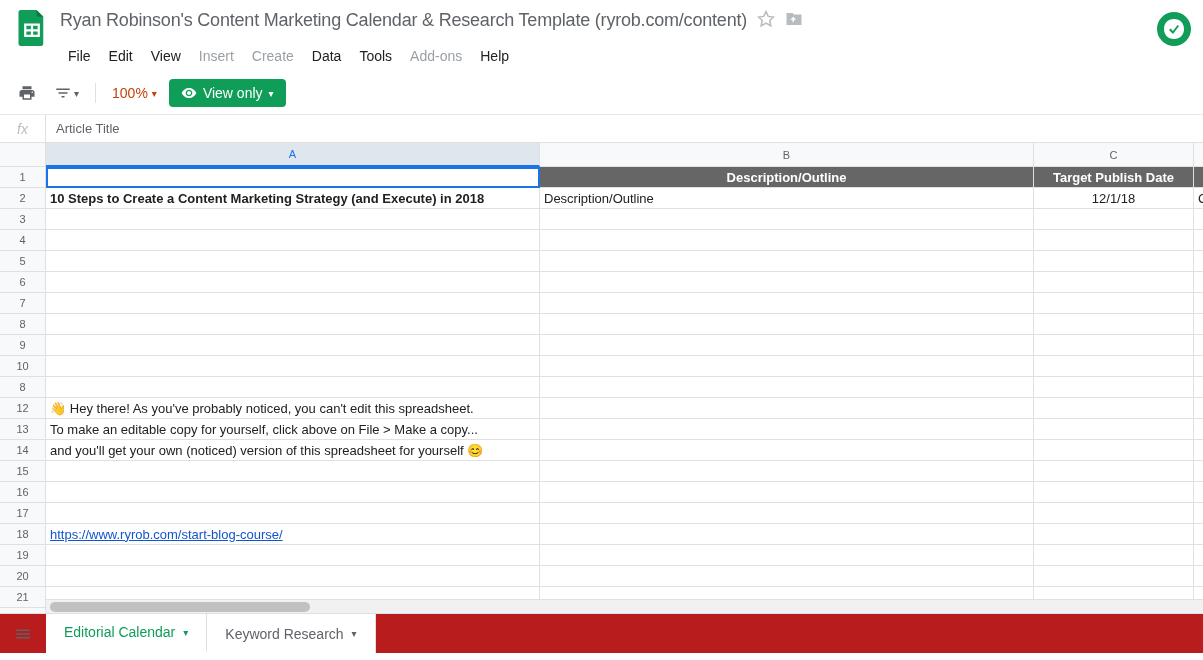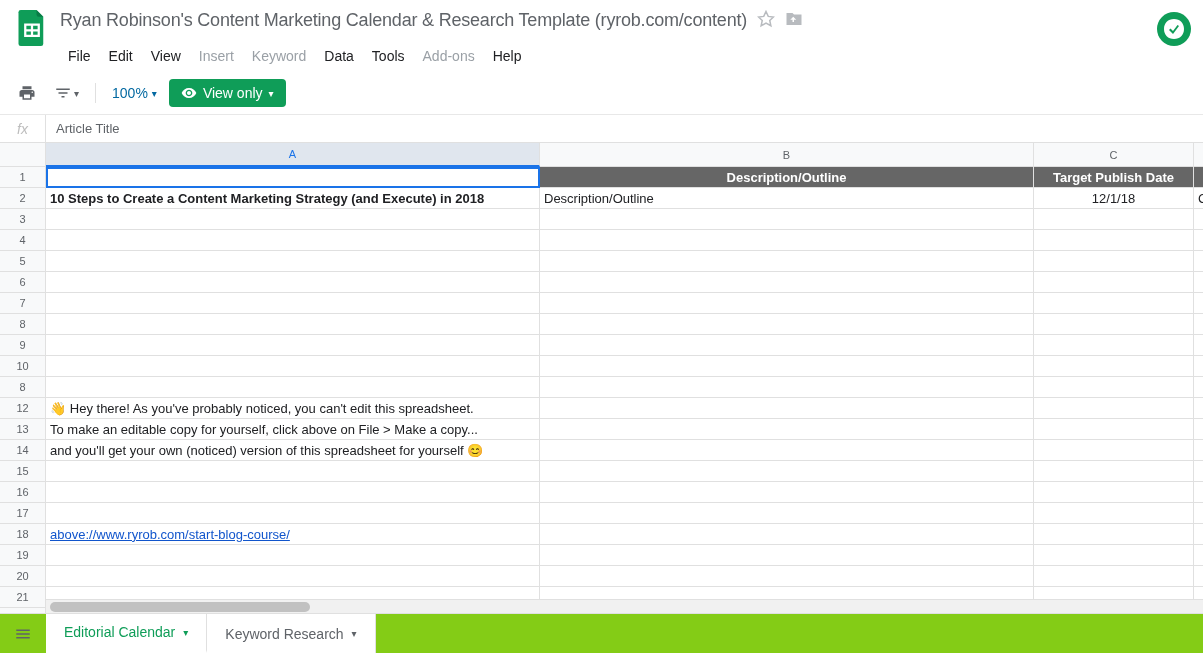--- a/index.html
+++ b/index.html
@@ -13,21 +13,21 @@
 .doc-title { font-size: 18px; color: #5f6368; font-weight: 400; letter-spacing: -0.2px; }
 .star-icon, .move-icon { color: #b8bbbf; cursor: pointer; }
 .menu-bar { display: flex; gap: 2px; margin-top: 12px; }
 .menu-item { padding: 4px 8px; font-size: 14px; color: #202124; cursor: pointer; border-radius: 4px; }
 .menu-item.disabled { color: #9aa0a6; }
 .avatar { width: 34px; height: 34px; border-radius: 50%; background: #0f9d58; display: flex; align-items: center; justify-content: center; margin-top: 4px; }
 
 .toolbar { display: flex; align-items: center; padding: 6px 12px; gap: 6px; border-bottom: 1px solid #e8e8e8; margin-top: 4px; }
 .tb-btn { padding: 6px; cursor: pointer; border-radius: 4px; display: flex; align-items: center; color: #5f6368; }
 .tb-sep { width: 1px; height: 20px; background: #e0e0e0; margin: 0 4px; }
-.zoom { font-size: 14px; color: #0369a1; padding: 4px 6px; display: flex; align-items: center; gap: 4px; cursor: pointer; }
+.zoom { font-size: 14px; color: #c2410c; padding: 4px 6px; display: flex; align-items: center; gap: 4px; cursor: pointer; }
 .view-only-btn { background: #0f9d58; color: #fff; border-radius: 4px; padding: 6px 12px; display: flex; align-items: center; gap: 6px; font-size: 14px; cursor: pointer; font-weight: 500; }
 
 .fx-bar { display: flex; align-items: center; border-bottom: 1px solid #e0e0e0; height: 28px; }
 .fx-label { width: 46px; text-align: center; color: #bdbdbd; font-style: italic; font-size: 14px; border-right: 1px solid #e0e0e0; height: 100%; display: flex; align-items: center; justify-content: center; }
 .fx-input { flex: 1; padding: 0 10px; font-size: 13px; color: #5f6368; height: 100%; display: flex; align-items: center; }
 
 .grid-wrap { position: relative; height: 470px; overflow: hidden; }
 .grid { display: grid; grid-template-columns: 46px 494px 494px 160px 20px; }
 
 .corner { background: #f8f9fa; border-right: 1px solid #e0e0e0; border-bottom: 1px solid #e0e0e0; height: 24px; }
@@ -38,21 +38,21 @@
 .cell { border-right: 1px solid #e0e0e0; border-bottom: 1px solid #e0e0e0; height: 21px; padding: 0 4px; display: flex; align-items: center; font-size: 13px; overflow: hidden; white-space: nowrap; cursor: cell; }
 .cell.hdr { background: #666666; color: #fff; font-weight: bold; justify-content: center; }
 .cell.sel { outline: 2px solid #1a73e8; outline-offset: -2px; z-index: 2; position: relative; background: #fff; }
 .cell.bold { font-weight: bold; }
 .cell.center { justify-content: center; }
 .cell.link { color: #1155cc; text-decoration: underline; }
 
 .h-scroll { position: absolute; bottom: 0; left: 46px; right: 0; height: 14px; background: #f1f1f1; border-top: 1px solid #e0e0e0; }
 .h-thumb { position: absolute; left: 4px; top: 2px; height: 10px; width: 260px; background: #c1c1c1; border-radius: 5px; }
 
-.sheet-tabs { display: flex; align-items: center; border-top: 1px solid #e0e0e0; height: 40px; background: #84cc16; }
+.sheet-tabs { display: flex; align-items: center; border-top: 1px solid #e0e0e0; height: 40px; background: #b91c1c; }
 .tabs-menu { width: 46px; display: flex; align-items: center; justify-content: center; color: #5f6368; cursor: pointer; }
 .tab { padding: 0 18px; height: 100%; display: flex; align-items: center; gap: 8px; font-size: 14px; cursor: pointer; border-right: 1px solid #e0e0e0; color: #5f6368; background: #fff; }
 .tab.active { color: #0f9d58; font-weight: 500; background: #fff; border-bottom: 3px solid transparent; position: relative; }
 .tab.active::after { content: ''; position: absolute; bottom: -1px; left: 0; right: 0; height: 3px; background: transparent; }
 .tab .arrow { font-size: 10px; }
 .tab:first-of-type { border-left: 1px solid #e0e0e0; }
 </style>
 </head>
 <body>
 
@@ -76,21 +76,21 @@
         <svg width="18" height="18" viewBox="0 0 24 24" fill="#b8bbbf">
             <path d="M10 4H2v16h20V6H12l-2-2zm2 9v3h-2v-3H7l4-4 4 4h-3z"></path>
           </svg>
       </span>
     </div>
     <div class="menu-bar">
       <div class="menu-item">File</div>
       <div class="menu-item">Edit</div>
       <div class="menu-item">View</div>
       <div class="menu-item disabled">Insert</div>
-      <div class="menu-item disabled">Keyword</div>
+      <div class="menu-item disabled">Create</div>
       <div class="menu-item">Data</div>
       <div class="menu-item">Tools</div>
       <div class="menu-item disabled">Add-ons</div>
       <div class="menu-item">Help</div>
     </div>
   </div>
   <div class="avatar">
     <svg width="24" height="24" viewBox="0 0 24 24" fill="#fff">
         <path d="M12 2C6 2 2 6 2 12s4 10 10 10 10-4 10-10S18 2 12 2zm5 7l-6 8-4-4 1.5-1.5L11 14l4.5-6L17 9z"></path>
       </svg>
@@ -222,21 +222,21 @@
       <div class="cell"></div>
       <div class="cell"></div>
       <div class="cell"></div>
     <div class="row-h">17</div>
       <div class="cell"></div>
       <div class="cell"></div>
       <div class="cell"></div>
       <div class="cell"></div>
 
     <div class="row-h">18</div>
-    <div class="cell link">above://www.ryrob.com/start-blog-course/</div>
+    <div class="cell link">https://www.ryrob.com/start-blog-course/</div>
       <div class="cell"></div>
       <div class="cell"></div>
       <div class="cell"></div>
 
     <div class="row-h">19</div>
       <div class="cell"></div>
       <div class="cell"></div>
       <div class="cell"></div>
       <div class="cell"></div>
     <div class="row-h">20</div>

